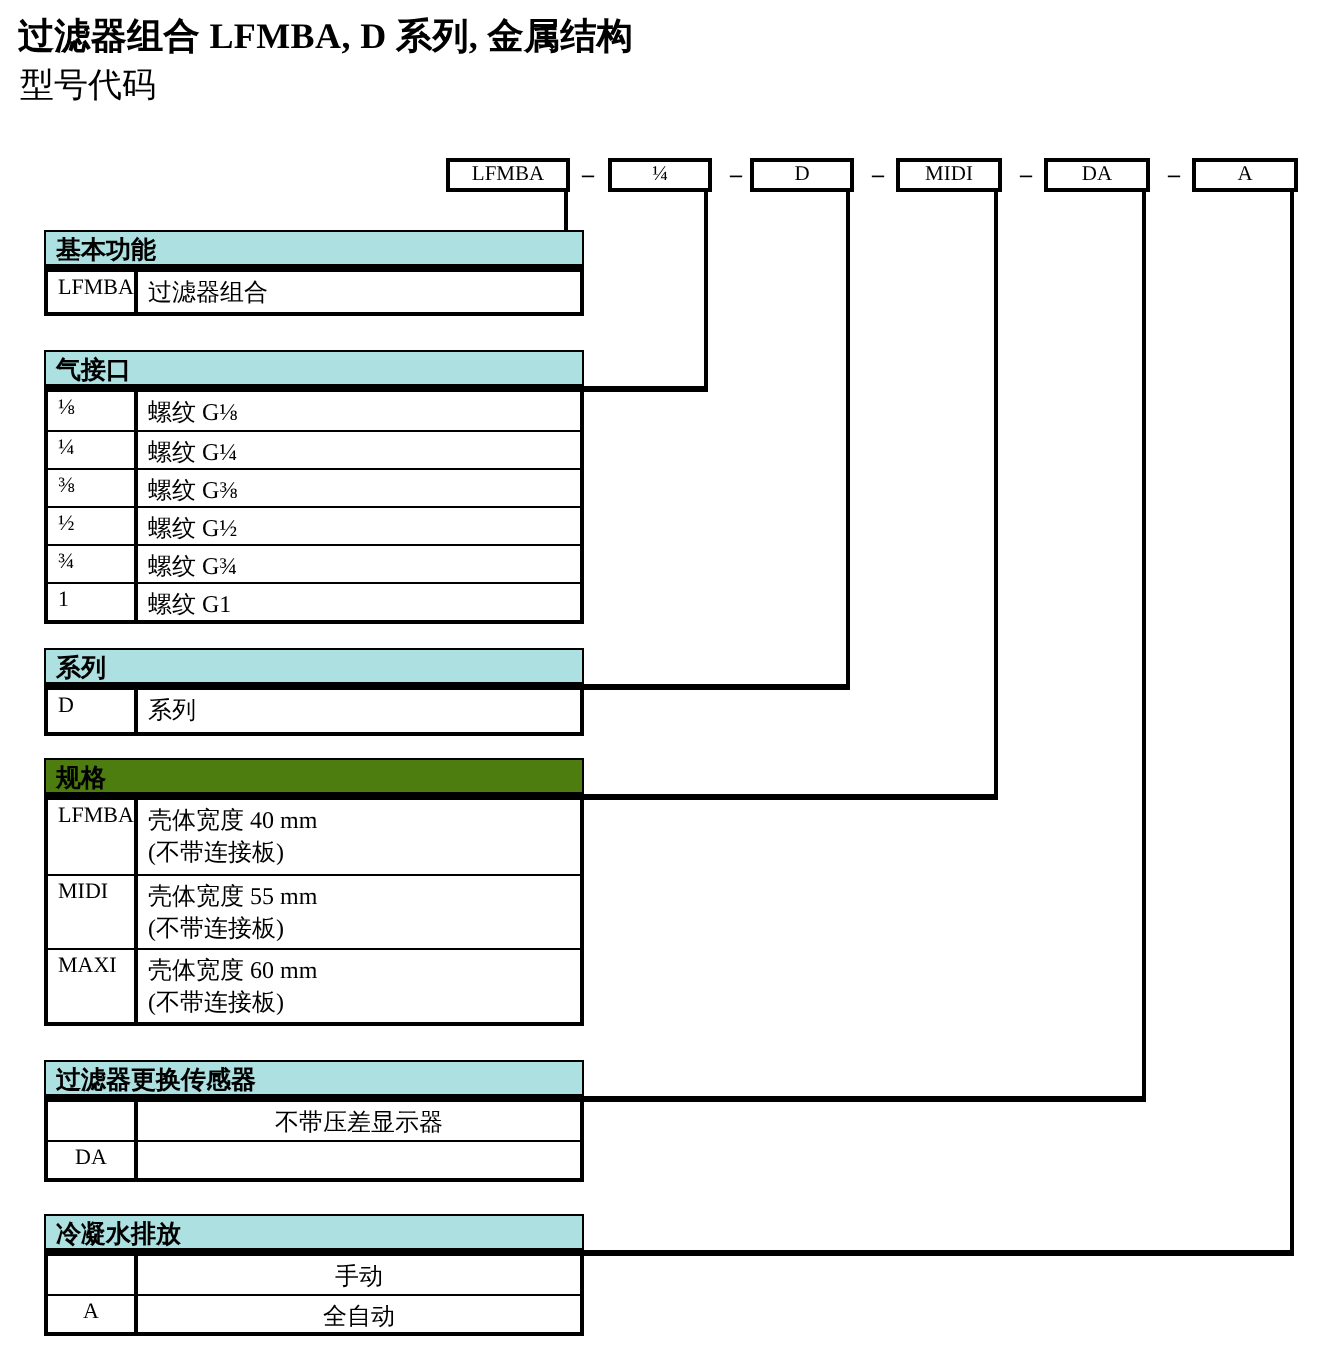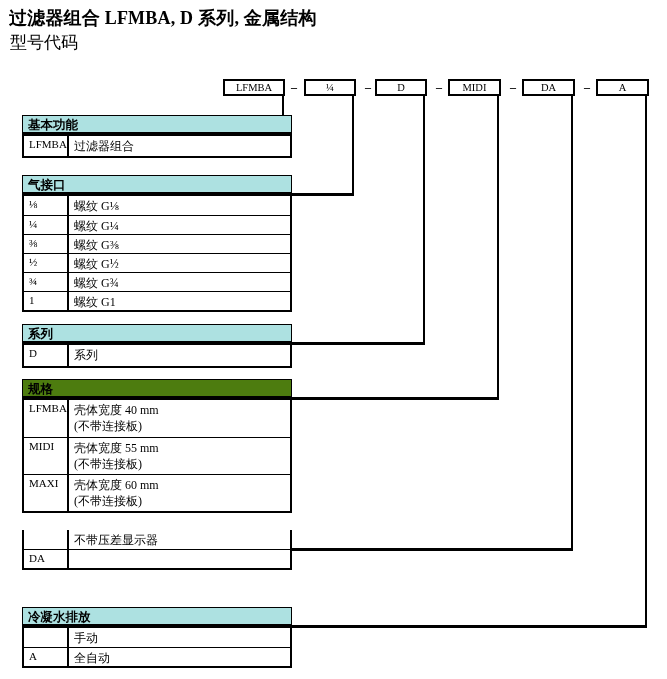--- a/index.html
+++ b/index.html
@@ -29,21 +29,21 @@
   .sec-body { border:2px solid #000; border-top:none; background:#fff; }
   .row { display:flex; align-items:stretch; }
   .row + .row { border-top:1px solid #000; }
   .cell { padding:2px 5px 0; overflow:hidden; }
   .cell.code { width:45px; flex:none; border-right:2px solid #000; font-size:11px; }
   .cell.desc { flex:1; font-size:12px; line-height:16px; }
   .s1 .row { height:20px; }
   .s2 .row { height:19px; }
   .s3 .row { height:21px; }
   .s4 .row { height:37px; }
-  .s5 .row, .s6 .row { height:19px; }
+  .s5 .row, .s6 .row { height:19px;text-align:center; }
 </style>
 </head>
 <body>
 
 <div class="canvas">
 
   <div class="title">过滤器组合 LFMBA, D 系列, 金属结构</div>
   <div class="subtitle">型号代码</div>
 
   <div class="code-box" style="left:223px;width:62px">LFMBA</div>
@@ -147,20 +147,21 @@
         <div class="cell code">MAXI</div>
         <div class="cell desc">
           <div>壳体宽度 60 mm</div>
           <div>(不带连接板)</div>
         </div>
       </div>
     </div>
   </div>
 
   <div class="section s5" style="top:530px">
+    <div class="sec-header" style="background: rgb(173, 225, 225);">过滤器更换传感器</div>
     <div class="sec-body">
       <div class="row">
         <div class="cell code"></div>
         <div class="cell desc">不带压差显示器</div>
       </div>
       <div class="row">
         <div class="cell code">DA</div>
       </div>
     </div>
   </div>

